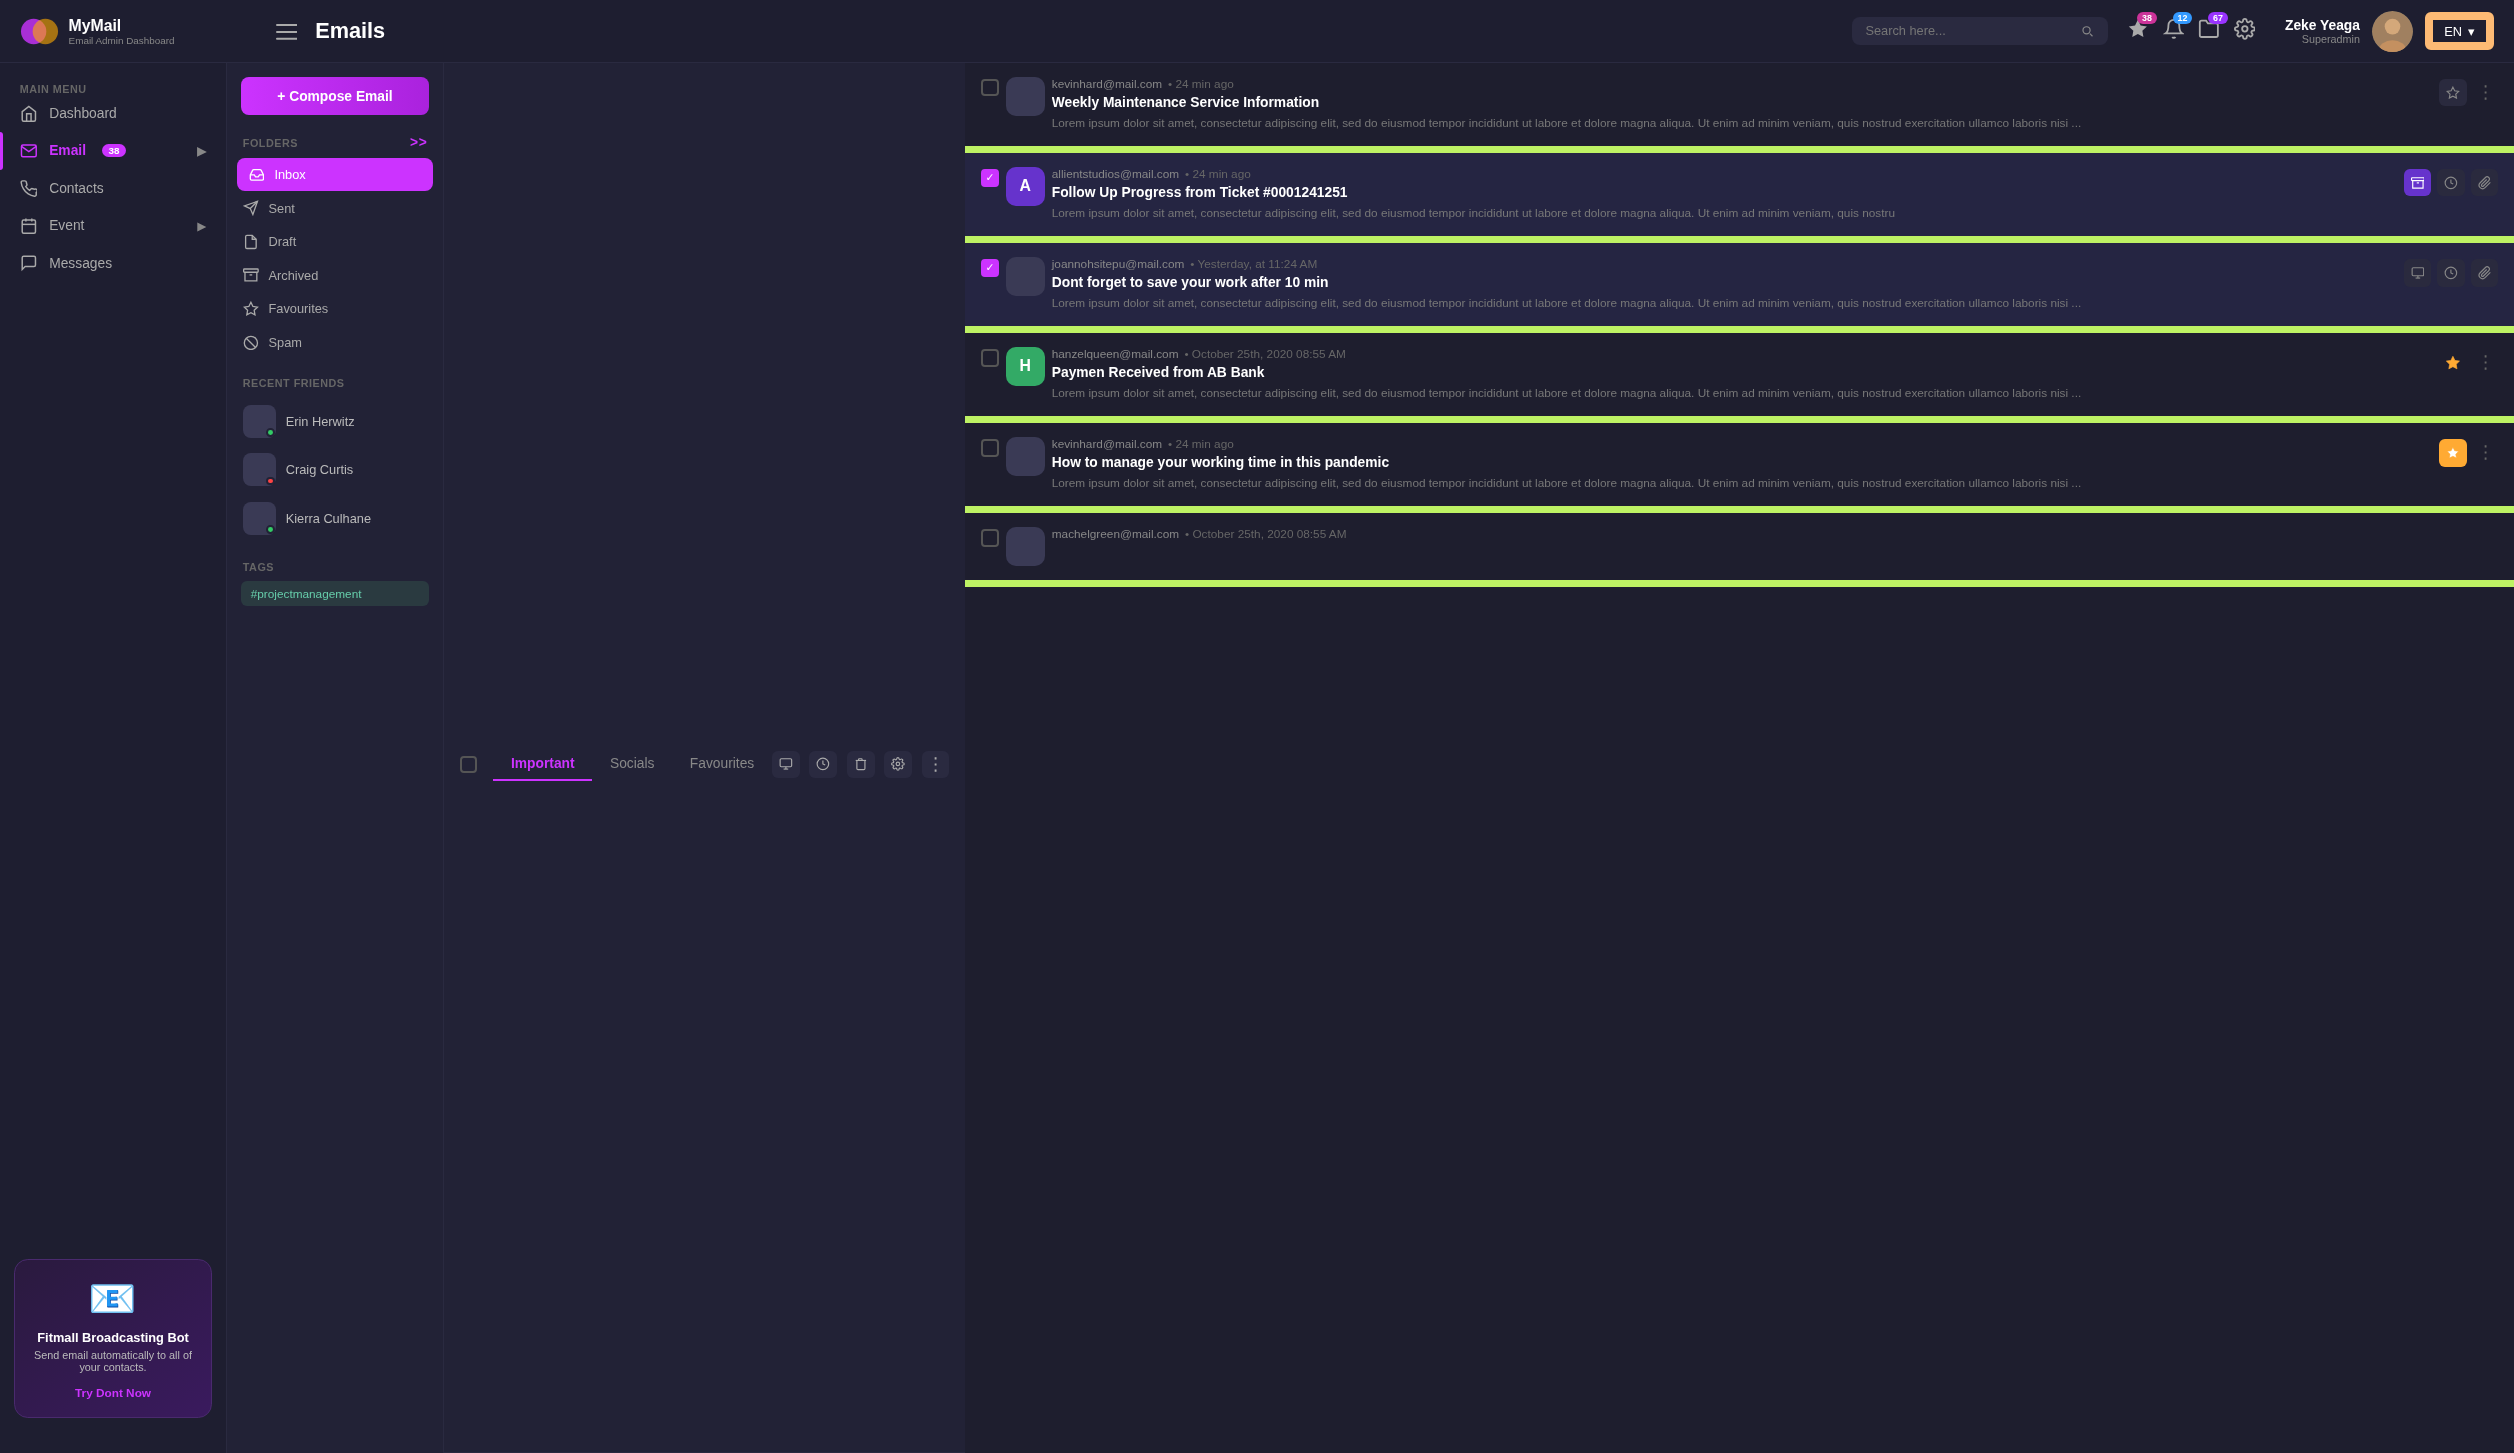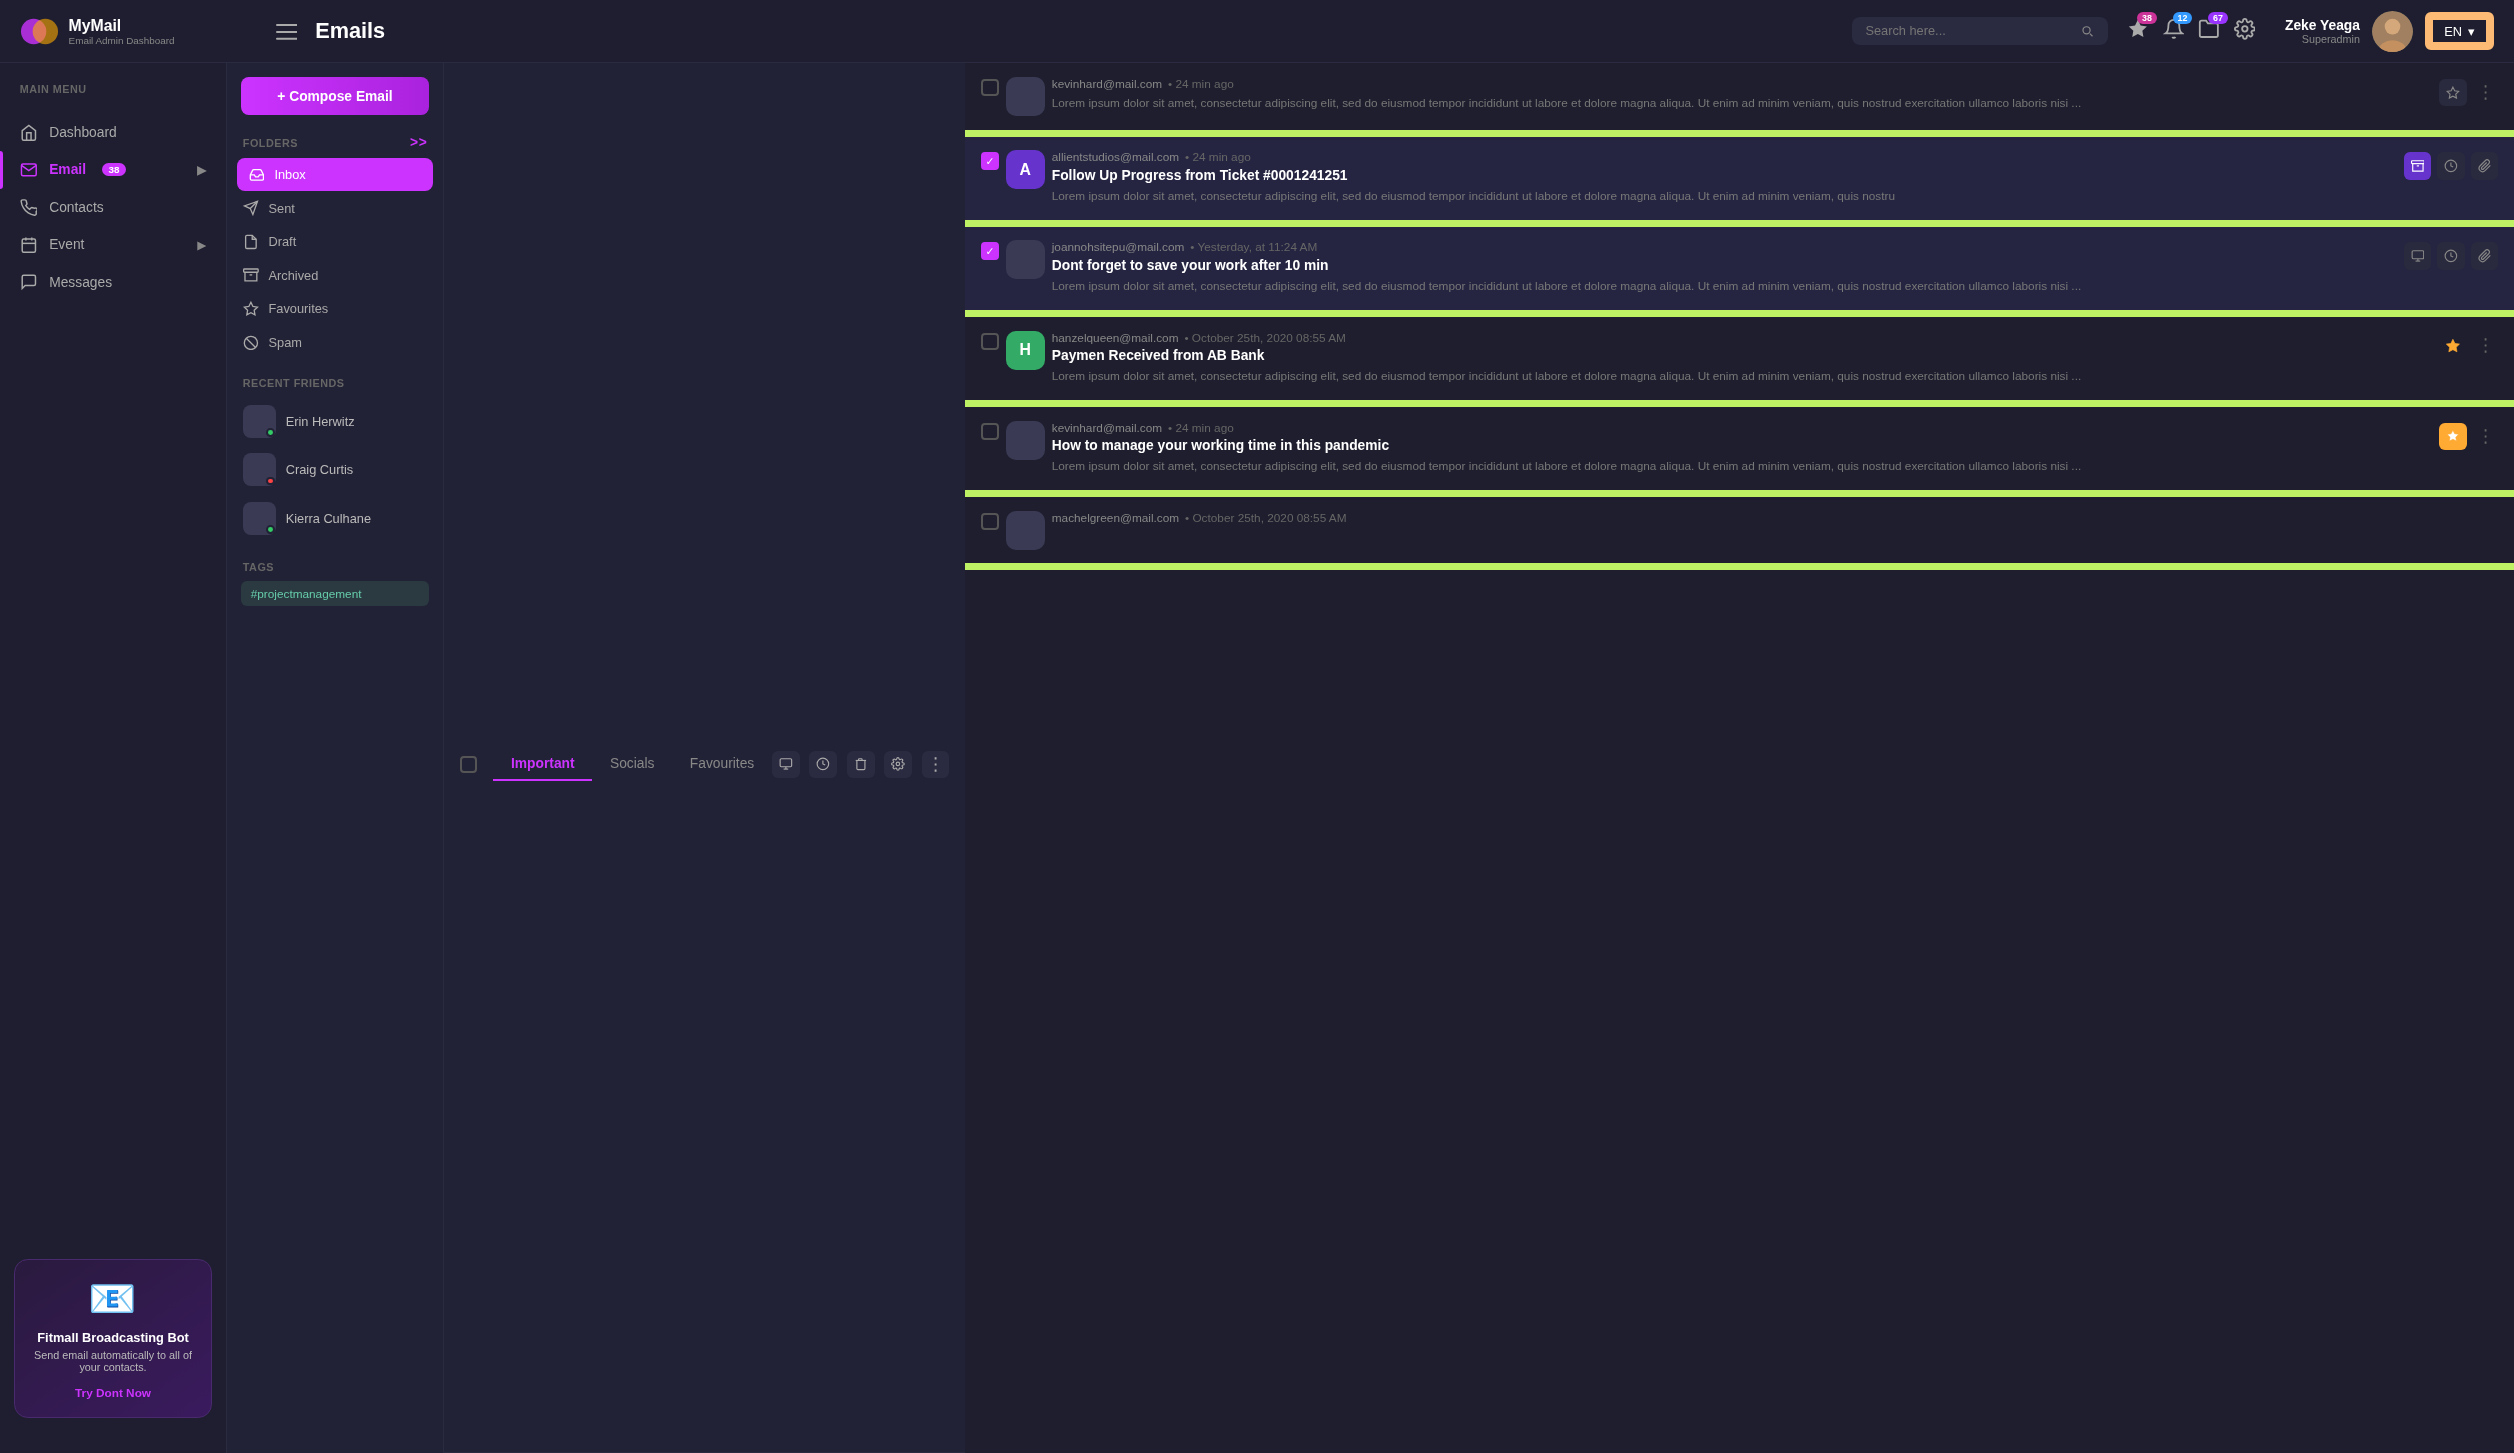--- a/index.html
+++ b/index.html
@@ -143,21 +143,21 @@
       flex-direction: column;
       padding: 15.8px 0;
       flex-shrink: 0;
       overflow-y: auto;
     }
     .sidebar-section-title {
       font-size: 10.8px;
       color: #666;
       font-weight: 600;
       padding: 0 19.7px;
-      margin-bottom: 19px;
+      margin-bottom: 0;
       margin-top: 3.9px;
       text-transform: uppercase;
       letter-spacing: 0.5px;
     }
     .sidebar-item {
       display: flex;
       align-items: center;
       gap: 11.8px;
       padding: 9.9px 19.7px;
       cursor: pointer;
@@ -769,20 +769,21 @@
     <div class="email-list">
 
       <div class="email-item">
         <div class="email-checkbox"></div>
         <div class="email-avatar-thumb" style="background:#3a3a55;"></div>
         <div class="email-content">
           <div class="email-meta">
             <span class="email-from">kevinhard@mail.com</span>
             <span class="email-time">• <span>24 min ago</span></span>
           </div>
+          <div class="email-subject">Weekly Maintenance Service Information</div>
           <div class="email-preview">Lorem ipsum dolor sit amet, consectetur adipiscing elit, sed do eiusmod tempor incididunt ut labore et dolore magna aliqua. Ut enim ad minim veniam, quis nostrud exercitation ullamco laboris nisi ...</div>
         </div>
         <div class="email-actions">
           <div class="email-action-btn">
             <svg width="13.8" height="13.8" viewBox="0 0 24 24" fill="none" stroke="currentColor" stroke-width="2">
                 <path d="M12 2l3.09 6.26L22 9.27l-5 4.87 1.18 6.88L12 17.77l-6.18 3.25L7 14.14 2 9.27l6.91-1.01L12 2z"></path>
               </svg>
           </div>
           <button class="more-btn">⋮</button>
         </div>

